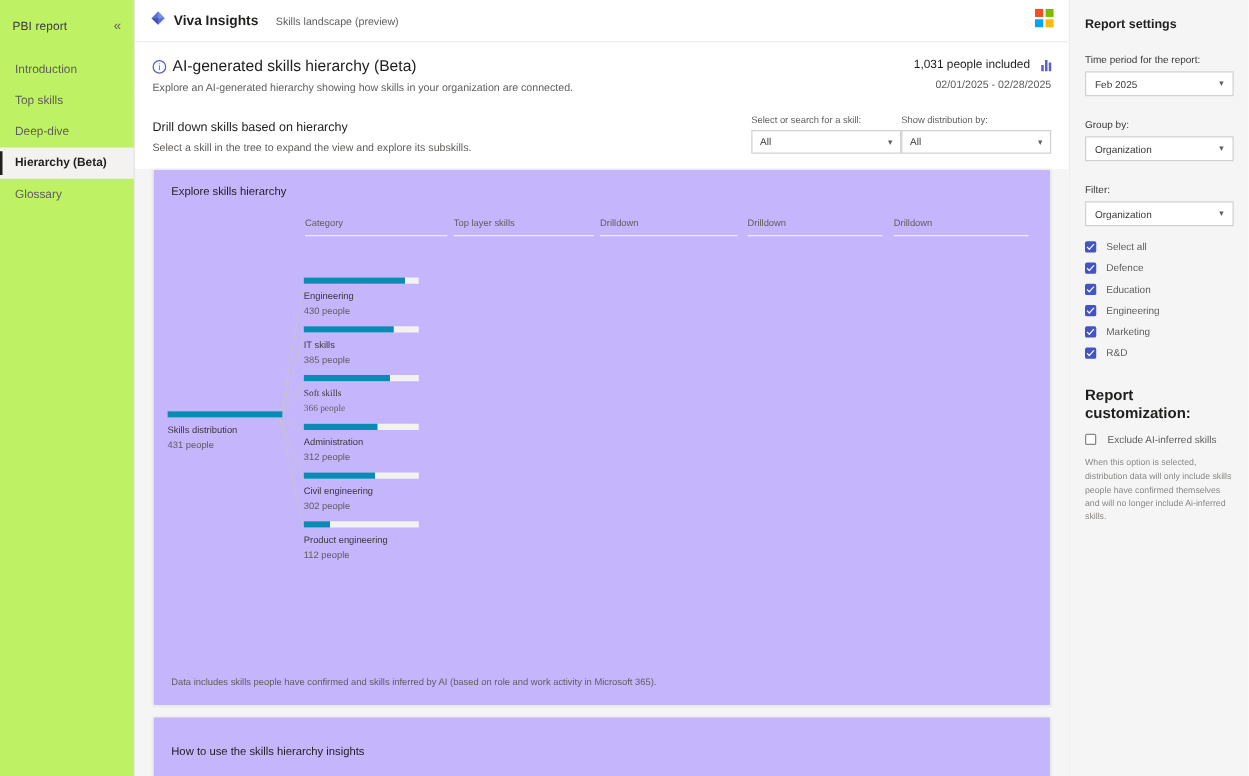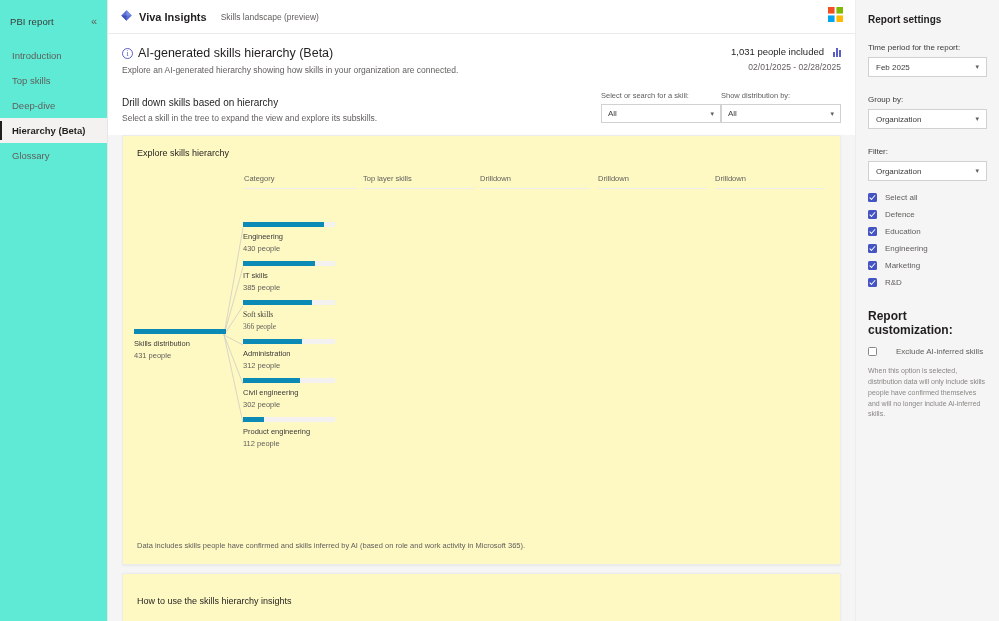--- a/index.html
+++ b/index.html
@@ -7,21 +7,21 @@
     width: 999px; height: 621px;
     font-family: "Liberation Sans", sans-serif;
     background: #ffffff;
     overflow: hidden;
   }
   .app { position: relative; width: 999px; height: 621px; display: flex; }
 
   
   .sidebar {
     width: 108px; height: 621px;
-    background: #5eead4;
+    background: #bef264;
     border-right: 1px solid #e6e6e6;
     flex: 0 0 108px;
     position: relative;
   }
   .sidebar-head {
     display: flex; align-items: center; justify-content: space-between;
     padding: 16px 10px 0 10px;
   }
   .sidebar-title { font-size: 9.5px; color: #3b3a39; letter-spacing: .1px; }
   .collapse-icon { color: #605e5c; font-size: 11px; line-height: 1; cursor: pointer; }
@@ -97,21 +97,21 @@
   .dropdown {
     height: 19px; border: 1px solid #d1d1d1; background: #ffffff;
     display: flex; align-items: center; justify-content: space-between;
     padding: 0 6px; font-size: 8px; color: #3b3a39; cursor: pointer;
   }
   .chev { font-size: 7px; color: #605e5c; }
 
   .content-scroll { padding: 0 14px; }
 
   .card {
-    background: #fef9c3; border: 1px solid #ececec; border-radius: 2px;
+    background: #c4b5fd; border: 1px solid #ececec; border-radius: 2px;
     box-shadow: 0 .6px 1.8px rgba(0,0,0,.06);
   }
   .card-1 { height: 430px; position: relative; overflow: hidden; }
   .card-title { font-size: 9px; color: #201f1e; padding: 12px 14px 0 14px; }
 
   
   .cols { position: absolute; top: 38px; left: 0; right: 0; height: 22px; }
   .col {
     position: absolute; top: 0;
     font-size: 7.5px; color: #605e5c;
@@ -158,21 +158,21 @@
   .chk::after {
     content: ""; position: absolute; left: 2.6px; top: 1px;
     width: 2.4px; height: 4.6px; border: solid #ffffff;
     border-width: 0 1.3px 1.3px 0; transform: rotate(42deg);
   }
   .chk.empty { background: #ffffff; border: 1px solid #8a8886; width: 9px; height: 9px; }
   .chk.empty::after { display: none; }
   .chk-label { font-size: 8px; color: #605e5c; }
   .rp-sec { font-size: 12px; font-weight: bold; color: #201f1e; margin-top: 22px; }
   .rp-note { font-size: 7px; color: #8a8886; line-height: 1.55; margin-top: 10px; }
-  .rp-cust-row { display: flex; align-items: center; gap: 19px; margin-top: 10px; cursor: pointer; }
+  .rp-cust-row { display: flex; align-items: center; gap: 9px; margin-top: 10px; cursor: pointer; }
 </style>
 </head>
 <body>
 
 <div class="app">
 
   <div class="sidebar">
     <div class="sidebar-head">
       <span class="sidebar-title">PBI report</span>
       <span class="collapse-icon">«</span>

